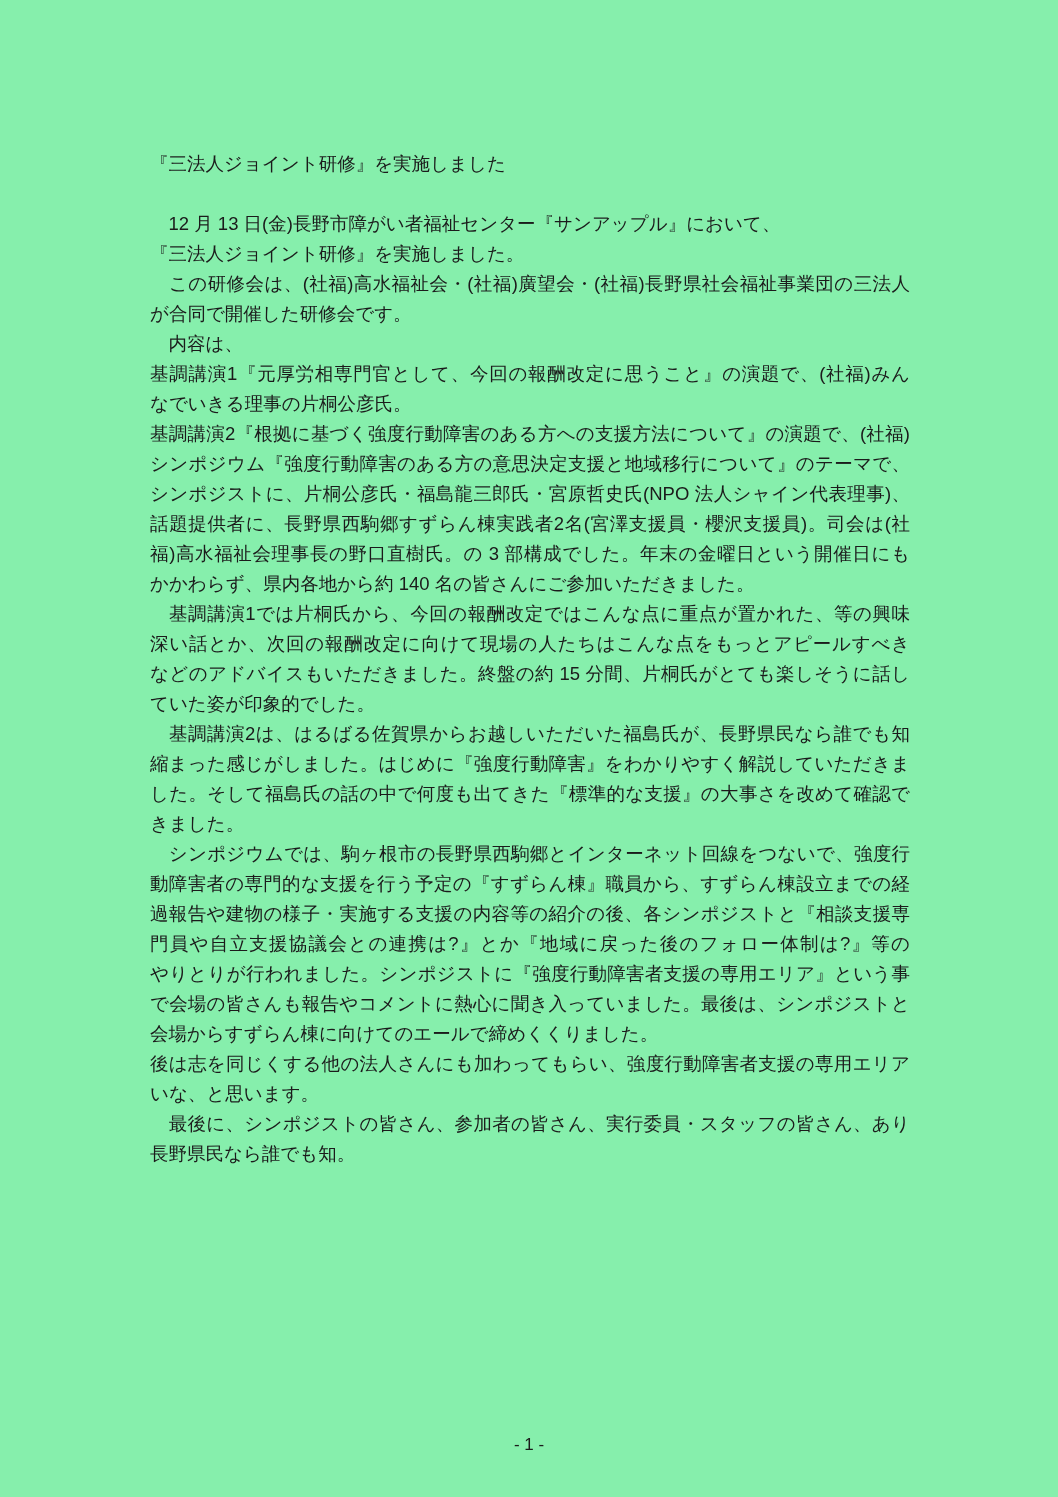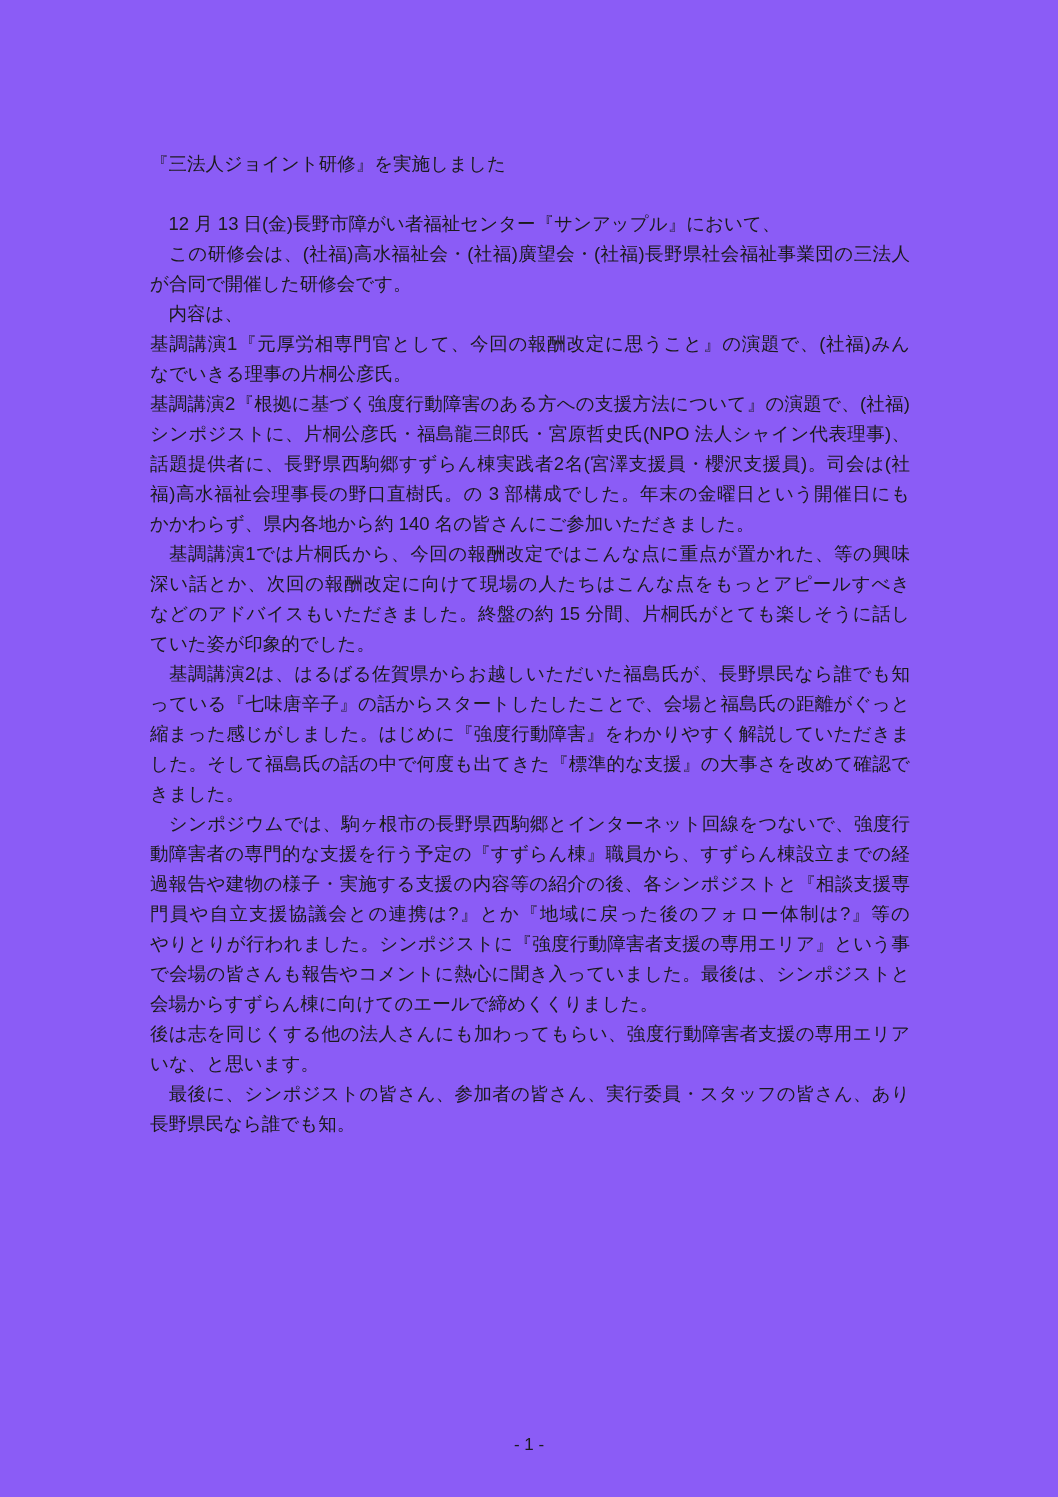--- a/index.html
+++ b/index.html
@@ -4,21 +4,21 @@
 <style>
   html, body {
     margin: 0;
     padding: 0;
     background: #ffffff;
   }
   .page {
     position: relative;
     width: 1058px;
     height: 1497px;
-    background: #8b5cf6;
+    background: #86efac;
     font-family: "Liberation Sans", sans-serif;
     color: #1b1b1b;
     overflow: hidden;
   }
   .content {
     position: absolute;
     left: 150px;
     top: 149px;
     width: 760px;
     font-size: 18.5px;
@@ -46,36 +46,37 @@
 </style>
 </head>
 <body>
 
 <div class="page">
   <div class="content">
     <div class="line">『三法人ジョイント研修』を実施しました</div>
     <div>
         <div class="line"></div>
         <div class="line">　12 月 13 日(金)長野市障がい者福祉センター『サンアップル』において、</div>
+        <div class="line">『三法人ジョイント研修』を実施しました。</div>
         <div class="line just">　この研修会は、(社福)高水福祉会・(社福)廣望会・(社福)長野県社会福祉事業団の三法人</div>
         <div class="line">が合同で開催した研修会です。</div>
         <div class="line">　内容は、</div>
         <div class="line just">基調講演1『元厚労相専門官として、今回の報酬改定に思うこと』の演題で、(社福)みん</div>
         <div class="line">なでいきる理事の片桐公彦氏。</div>
         <div class="line just">基調講演2『根拠に基づく強度行動障害のある方への支援方法について』の演題で、(社福)</div>
+        <div class="line just">シンポジウム『強度行動障害のある方の意思決定支援と地域移行について』のテーマで、</div>
         <div class="line just">シンポジストに、片桐公彦氏・福島龍三郎氏・宮原哲史氏(NPO 法人シャイン代表理事)、</div>
         <div class="line just">話題提供者に、長野県西駒郷すずらん棟実践者2名(宮澤支援員・櫻沢支援員)。司会は(社</div>
         <div class="line just">福)高水福祉会理事長の野口直樹氏。の 3 部構成でした。年末の金曜日という開催日にも</div>
         <div class="line">かかわらず、県内各地から約 140 名の皆さんにご参加いただきました。</div>
         <div class="line just">　基調講演1では片桐氏から、今回の報酬改定ではこんな点に重点が置かれた、等の興味</div>
         <div class="line just">深い話とか、次回の報酬改定に向けて現場の人たちはこんな点をもっとアピールすべきだ、</div>
         <div class="line just">などのアドバイスもいただきました。終盤の約 15 分間、片桐氏がとても楽しそうに話し</div>
         <div class="line">ていた姿が印象的でした。</div>
         <div class="line just">　基調講演2は、はるばる佐賀県からお越しいただいた福島氏が、長野県民なら誰でも知</div>
-        <div class="line just">っている『七味唐辛子』の話からスタートしたしたことで、会場と福島氏の距離がぐっと</div>
         <div class="line just">縮まった感じがしました。はじめに『強度行動障害』をわかりやすく解説していただきま</div>
         <div class="line just">した。そして福島氏の話の中で何度も出てきた『標準的な支援』の大事さを改めて確認で</div>
         <div class="line">きました。</div>
         <div class="line just">　シンポジウムでは、駒ヶ根市の長野県西駒郷とインターネット回線をつないで、強度行</div>
         <div class="line just">動障害者の専門的な支援を行う予定の『すずらん棟』職員から、すずらん棟設立までの経</div>
         <div class="line just">過報告や建物の様子・実施する支援の内容等の紹介の後、各シンポジストと『相談支援専</div>
         <div class="line just">門員や自立支援協議会との連携は?』とか『地域に戻った後のフォロー体制は?』等の</div>
         <div class="line just">やりとりが行われました。シンポジストに『強度行動障害者支援の専用エリア』という事</div>
         <div class="line just">で会場の皆さんも報告やコメントに熱心に聞き入っていました。最後は、シンポジストと</div>
         <div class="line">会場からすずらん棟に向けてのエールで締めくくりました。</div>

